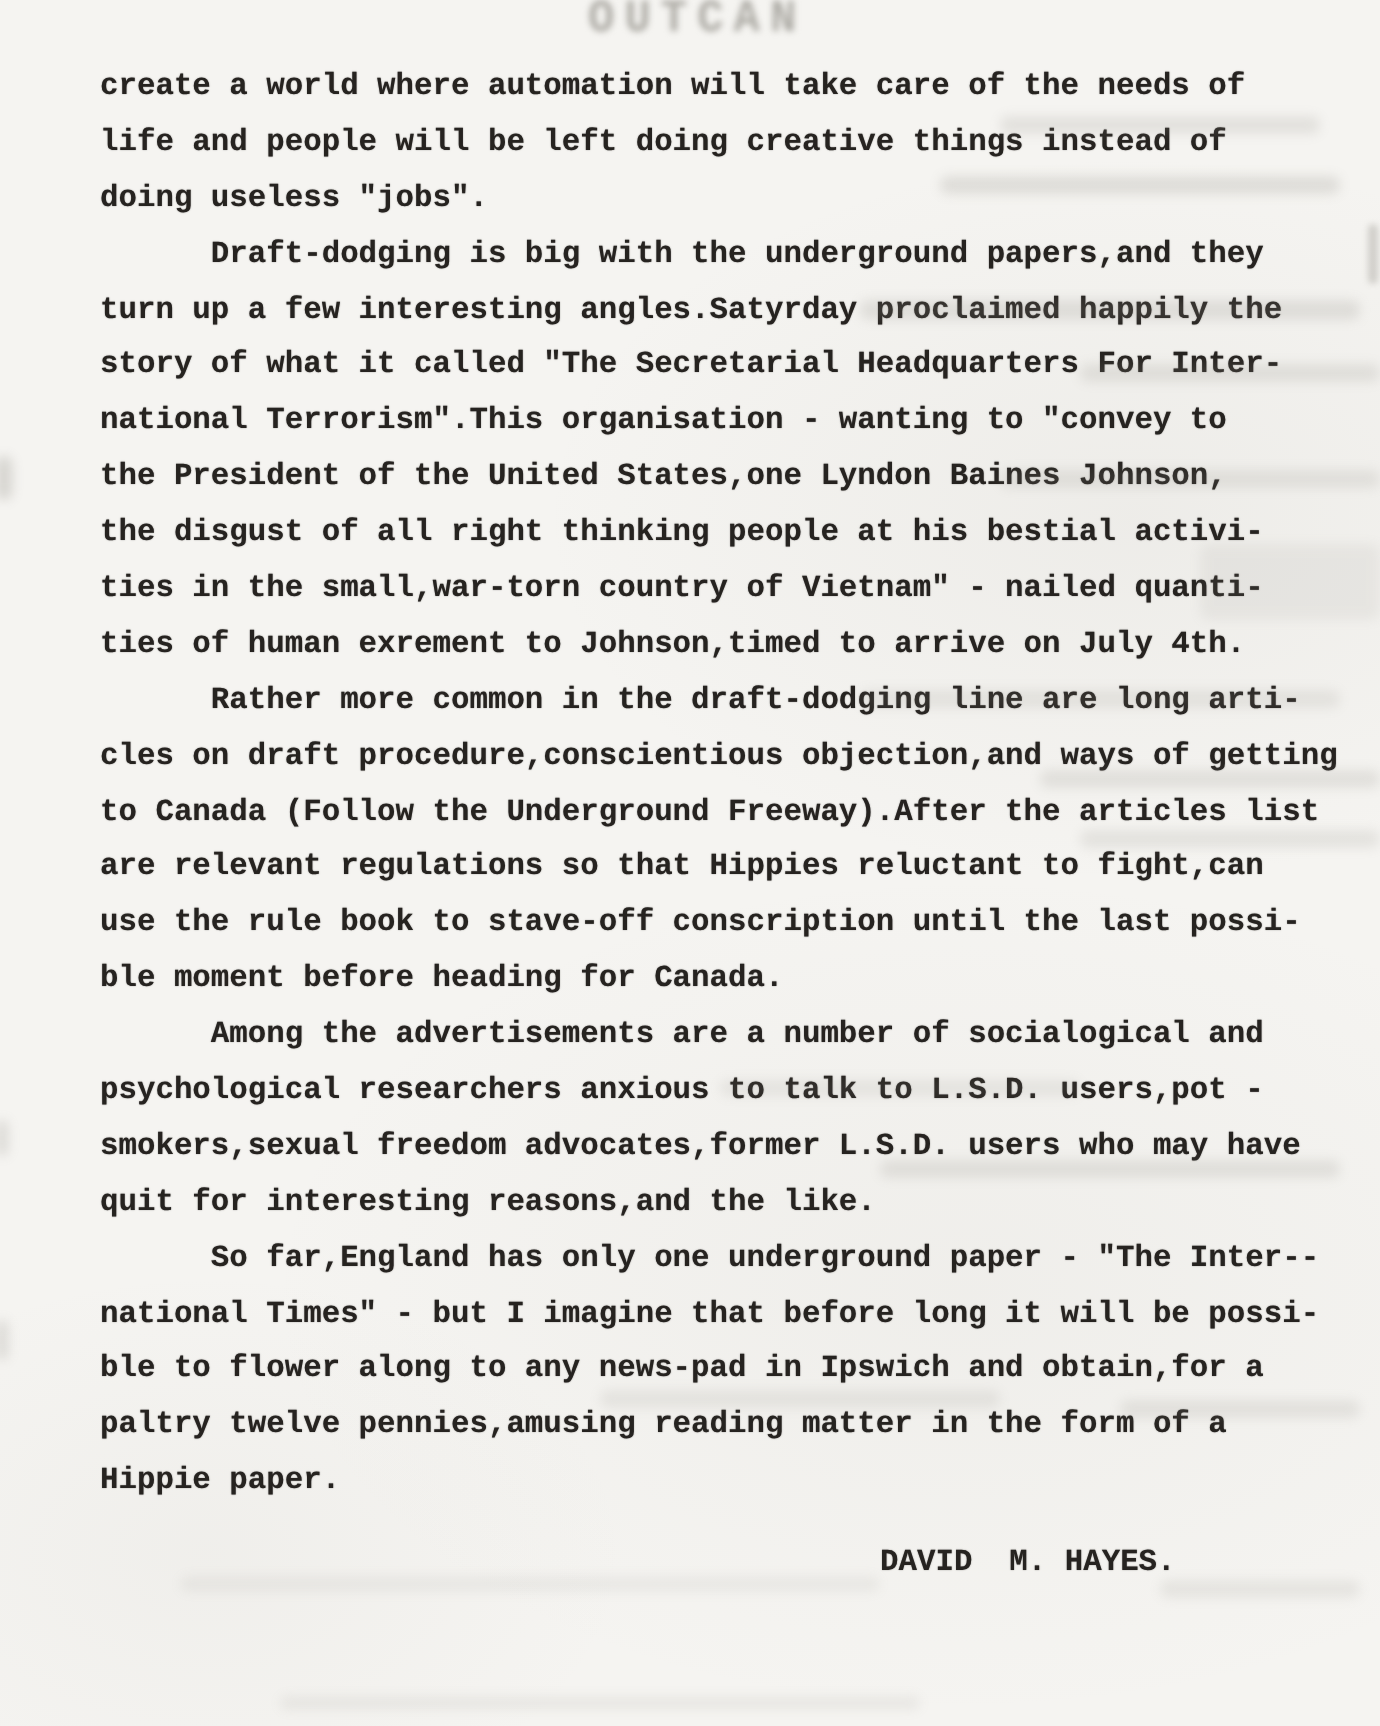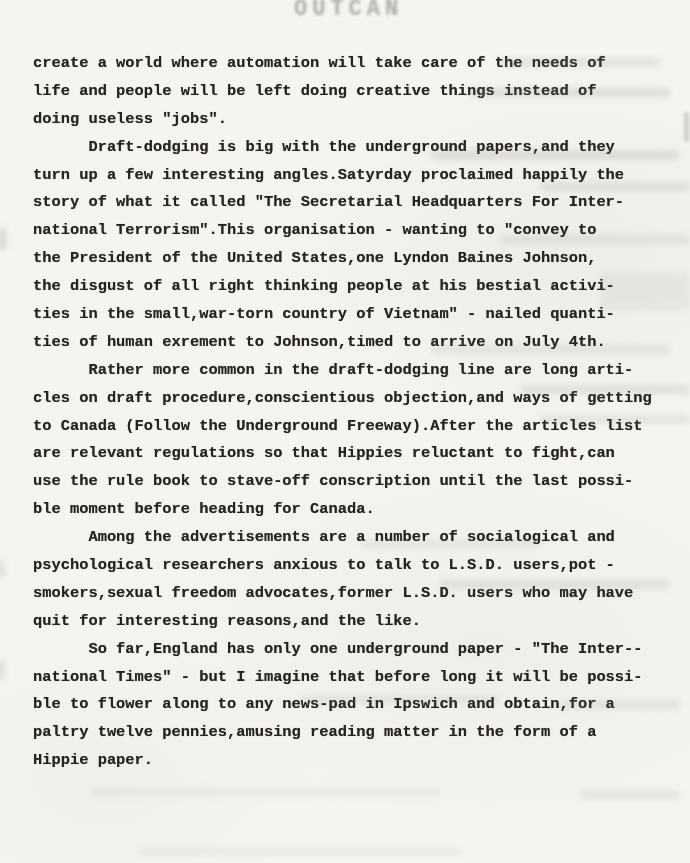--- a/index.html
+++ b/index.html
@@ -35,23 +35,22 @@
   }
   .typed{
     color:var(--ink);
     font-weight:700;
     font-size:15.4px;
     filter:blur(.3px);
     text-shadow:0 0 .7px rgba(38,35,32,.55);
     white-space:pre;
   }
   .body-text{
-    position:absolute;left:33px;top:30px;
+    position:absolute;left:50px;top:30px;
     line-height:27.9px;
-    margin-top:20px;
   }
   .tline{height:27.9px;}
   .signature{
     position:absolute;left:440px;top:768px;
     line-height:27.9px;
   }
   .divider{
     position:absolute;left:130px;top:816px;
     line-height:27.9px;
     letter-spacing:.6px;
@@ -66,20 +65,21 @@
 </style>
 </head>
 <body>
 
 <div class="page">
 
   <div class="ghost-header">OUTCAN</div>
 
   <div class="body-text typed"><div class="tline">create a world where automation will take care of the needs of</div><div class="tline">life and people will be left doing creative things instead of</div><div class="tline">doing useless "jobs".</div><div class="tline">      Draft-dodging is big with the underground papers,and they</div><div class="tline">turn up a few interesting angles.Satyrday proclaimed happily the</div><div class="tline">story of what it called "The Secretarial Headquarters For Inter-</div><div class="tline">national Terrorism".This organisation - wanting to "convey to</div><div class="tline">the President of the United States,one Lyndon Baines Johnson,</div><div class="tline">the disgust of all right thinking people at his bestial activi-</div><div class="tline">ties in the small,war-torn country of Vietnam" - nailed quanti-</div><div class="tline">ties of human exrement to Johnson,timed to arrive on July 4th.</div><div class="tline">      Rather more common in the draft-dodging line are long arti-</div><div class="tline">cles on draft procedure,conscientious objection,and ways of getting</div><div class="tline">to Canada (Follow the Underground Freeway).After the articles list</div><div class="tline">are relevant regulations so that Hippies reluctant to fight,can</div><div class="tline">use the rule book to stave-off conscription until the last possi-</div><div class="tline">ble moment before heading for Canada.</div><div class="tline">      Among the advertisements are a number of socialogical and</div><div class="tline">psychological researchers anxious to talk to L.S.D. users,pot -</div><div class="tline">smokers,sexual freedom advocates,former L.S.D. users who may have</div><div class="tline">quit for interesting reasons,and the like.</div><div class="tline">      So far,England has only one underground paper - "The Inter--</div><div class="tline">national Times" - but I imagine that before long it will be possi-</div><div class="tline">ble to flower along to any news-pad in Ipswich and obtain,for a</div><div class="tline">paltry twelve pennies,amusing reading matter in the form of a</div><div class="tline">Hippie paper.</div></div>
 
+  <div class="signature typed">DAVID  M. HAYES.</div>
 
 
   <div class="smudge" style="left:500px;top:58px;width:160px;height:9px;opacity:.18"></div>
   <div class="smudge" style="left:470px;top:88px;width:200px;height:9px;opacity:.22"></div>
   <div class="smudge" style="left:430px;top:150px;width:250px;height:10px;opacity:.20"></div>
   <div class="smudge" style="left:540px;top:182px;width:150px;height:9px;opacity:.18"></div>
   <div class="smudge" style="left:500px;top:235px;width:190px;height:9px;opacity:.16"></div>
   <div class="smudge" style="left:600px;top:272px;width:90px;height:38px;opacity:.10"></div>
   <div class="smudge" style="left:430px;top:345px;width:240px;height:9px;opacity:.15"></div>
   <div class="smudge" style="left:520px;top:385px;width:170px;height:9px;opacity:.18"></div>

